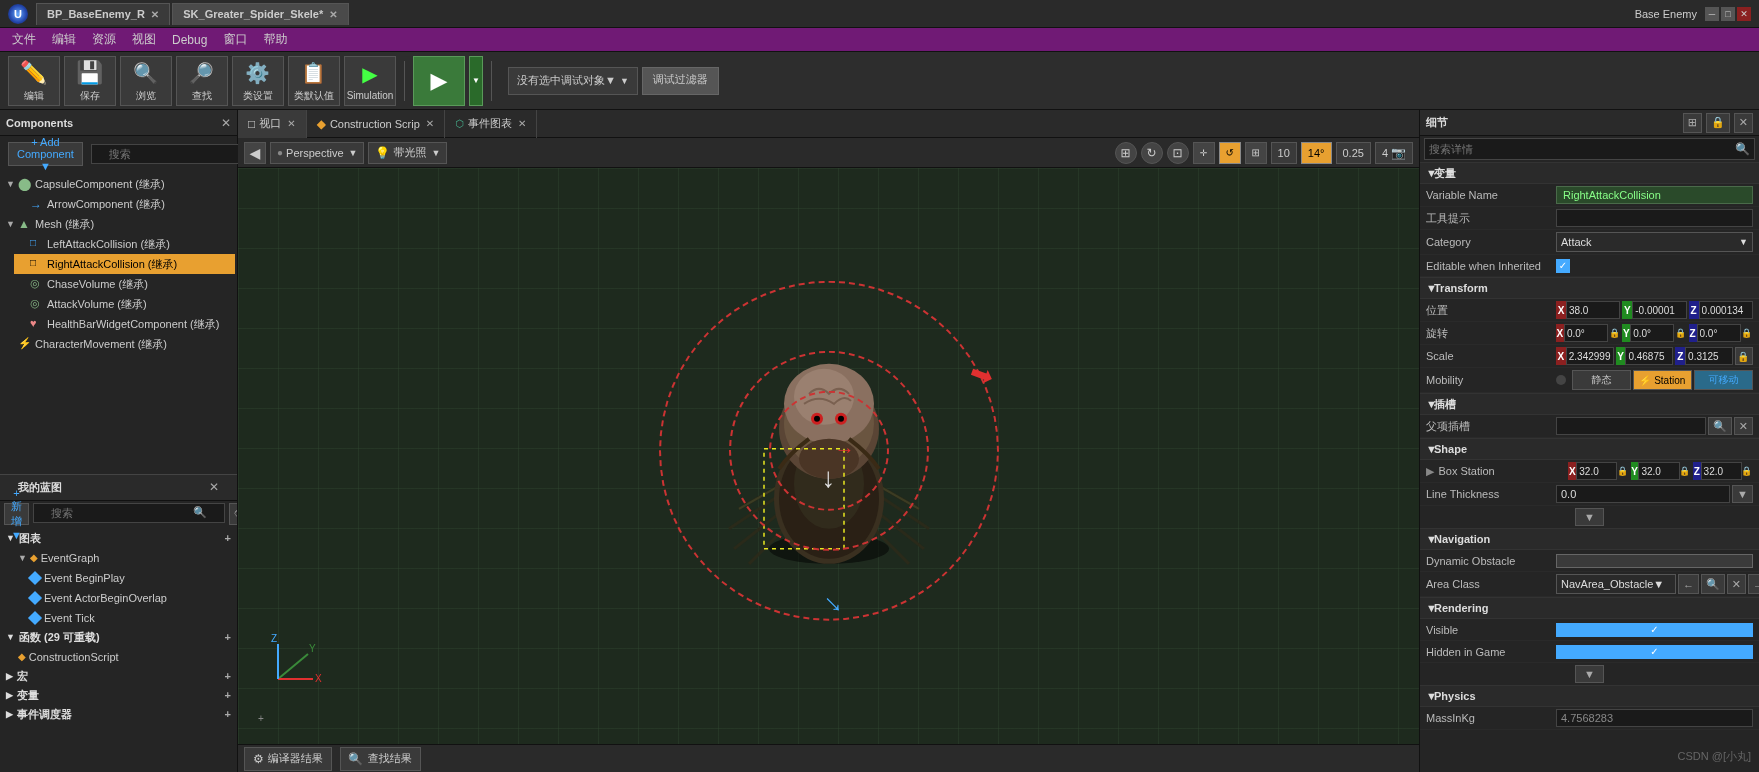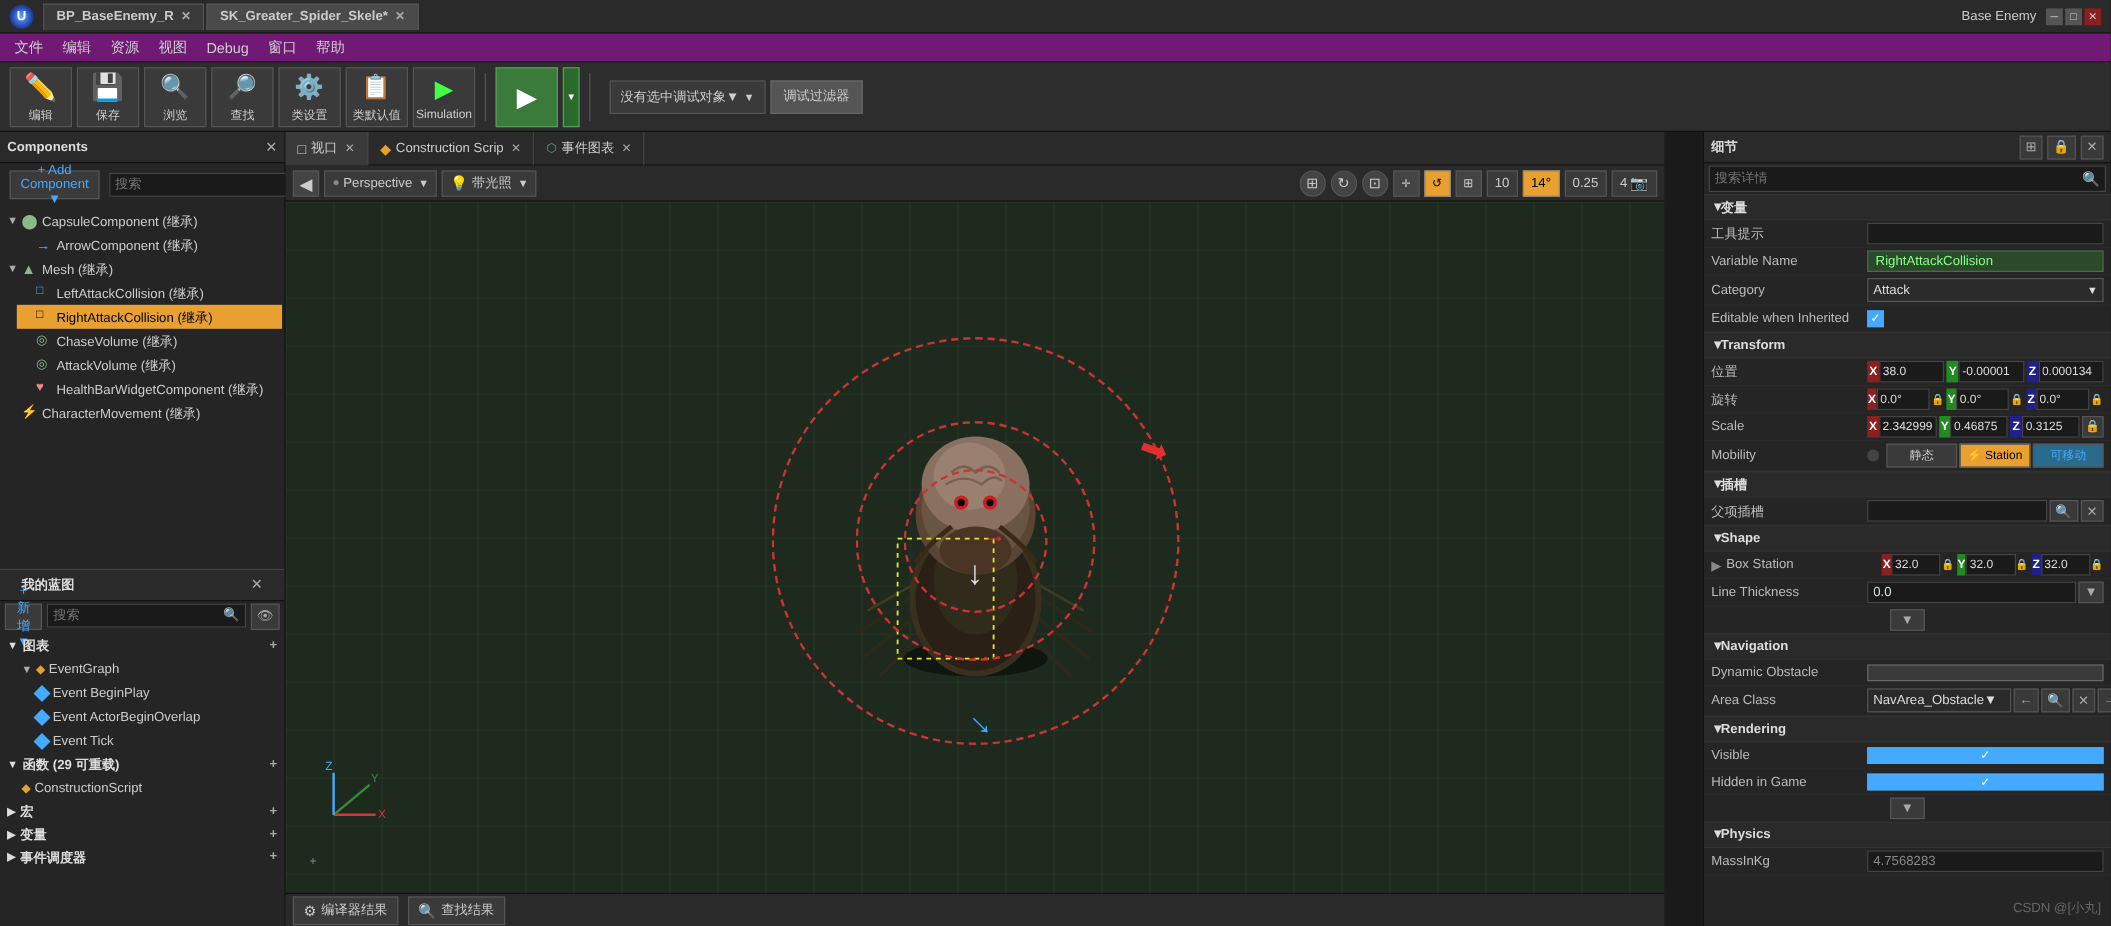--- a/index.html
+++ b/index.html
@@ -30,21 +30,21 @@
 
     
     .main-layout { display: flex; height: calc(772px - 28px - 24px - 58px); }
 
     
     .left-panel { width: 238px; background: #252525; border-right: 1px solid #111; display: flex; flex-direction: column; }
     .panel-header { display: flex; align-items: center; background: #2a2a2a; border-bottom: 1px solid #111; padding: 0 6px; height: 26px; }
     .panel-title { font-size: 11px; font-weight: bold; color: #ddd; flex: 1; }
     .panel-close { color: #aaa; cursor: pointer; font-size: 12px; }
     .add-component-btn { display: flex; align-items: center; background: #3a3a3a; border: 1px solid #555; padding: 0 8px; height: 24px; cursor: pointer; font-size: 11px; color: #4af; margin: 4px; width: calc(100% - 8px); }
-    .search-bar { display: flex; align-items: center; background: #1a1a1a; border: 1px solid #444; margin: 2px 4px; height: 20px; padding: 0 4px; }
+    .search-bar { display: flex; align-items: center; background: #1a1a1a; border: 1px solid #444; margin: 2px 4px; height: 20px; padding: 0 17px; }
     .search-input { background: transparent; border: none; color: #ccc; font-size: 11px; flex: 1; outline: none; }
     .component-tree { flex: 1; overflow-y: auto; padding: 2px; }
     .tree-item { display: flex; align-items: center; padding: 1px 4px; cursor: pointer; font-size: 11px; height: 20px; }
     .tree-item.selected { background: #e8a030; color: #000; }
     .tree-item.selected .item-label { color: #000; }
     .tree-item .expand-arrow { width: 12px; font-size: 9px; color: #aaa; }
     .tree-item .item-icon { width: 14px; height: 14px; margin-right: 3px; font-size: 10px; }
     .tree-item .item-label { font-size: 11px; }
     .tree-indent { margin-left: 12px; }
     .tree-indent2 { margin-left: 24px; }
@@ -68,21 +68,21 @@
     
     .grid-bg { position: absolute; inset: 0; 
       background-image: linear-gradient(rgba(80,120,80,0.15) 1px, transparent 1px), linear-gradient(90deg, rgba(80,120,80,0.15) 1px, transparent 1px);
       background-size: 40px 40px; }
     
     
     .bottom-bar { display: flex; align-items: center; background: #2a2a2a; height: 28px; border-top: 1px solid #111; padding: 0 6px; gap: 8px; }
     .bottom-tab { display: flex; align-items: center; padding: 0 8px; height: 24px; background: #3a3a3a; border: 1px solid #555; cursor: pointer; font-size: 11px; }
 
     
-    .right-panel { width: 340px; background: #252525; border-left: 1px solid #111; display: flex; flex-direction: column; overflow: hidden; margin-left: 32px; }
+    .right-panel { width: 340px; background: #252525; border-left: 1px solid #111; display: flex; flex-direction: column; overflow: hidden; }
     .details-header { display: flex; align-items: center; background: #2a2a2a; border-bottom: 1px solid #111; padding: 0 6px; height: 26px; justify-content: space-between; }
     .details-search { display: flex; align-items: center; background: #1a1a1a; border: 1px solid #444; margin: 2px 4px; height: 22px; padding: 0 4px; }
     .details-body { flex: 1; overflow-y: auto; }
     .section-header { display: flex; align-items: center; background: #2a2a2a; padding: 3px 6px; border-top: 1px solid #333; border-bottom: 1px solid #333; font-size: 11px; font-weight: bold; color: #ddd; cursor: pointer; height: 22px; }
     .prop-row { display: flex; align-items: center; padding: 2px 6px; border-bottom: 1px solid #2a2a2a; min-height: 22px; }
     .prop-label { width: 130px; font-size: 11px; color: #bbb; flex-shrink: 0; }
     .prop-value { flex: 1; }
     .prop-input { background: #1a1a1a; border: 1px solid #444; color: #ddd; font-size: 11px; padding: 1px 4px; width: 100%; height: 18px; }
     .prop-dropdown { background: #2a2a2a; border: 1px solid #555; color: #ddd; font-size: 11px; padding: 1px 4px; height: 20px; display: flex; align-items: center; justify-content: space-between; cursor: pointer; }
     .xyz-row { display: flex; gap: 2px; }
@@ -511,29 +511,29 @@
 
     <div class="details-body">
 
       <div>
         <div class="section-header">
           <span class="section-toggle">▼</span>
           <span>变量</span>
         </div>
 
         <div class="prop-row">
-          <span class="prop-label">工具提示</span>
-          <input class="prop-input prop-value" value="" style="">
-        </div>
-
-        <div class="prop-row">
           <span class="prop-label">Variable Name</span>
           <div class="prop-value">
             <div style="background:#2a4a2a;border:1px solid #4a6a4a;color:#8f8;padding:2px 6px;font-size:11px;">RightAttackCollision</div>
           </div>
+        </div>
+
+        <div class="prop-row">
+          <span class="prop-label">工具提示</span>
+          <input class="prop-input prop-value" value="" style="">
         </div>
 
         <div class="prop-row">
           <span class="prop-label">Category</span>
           <div class="prop-dropdown prop-value">
             <span>Attack</span>
             <span style="font-size:9px;">▼</span>
           </div>
         </div>
 

